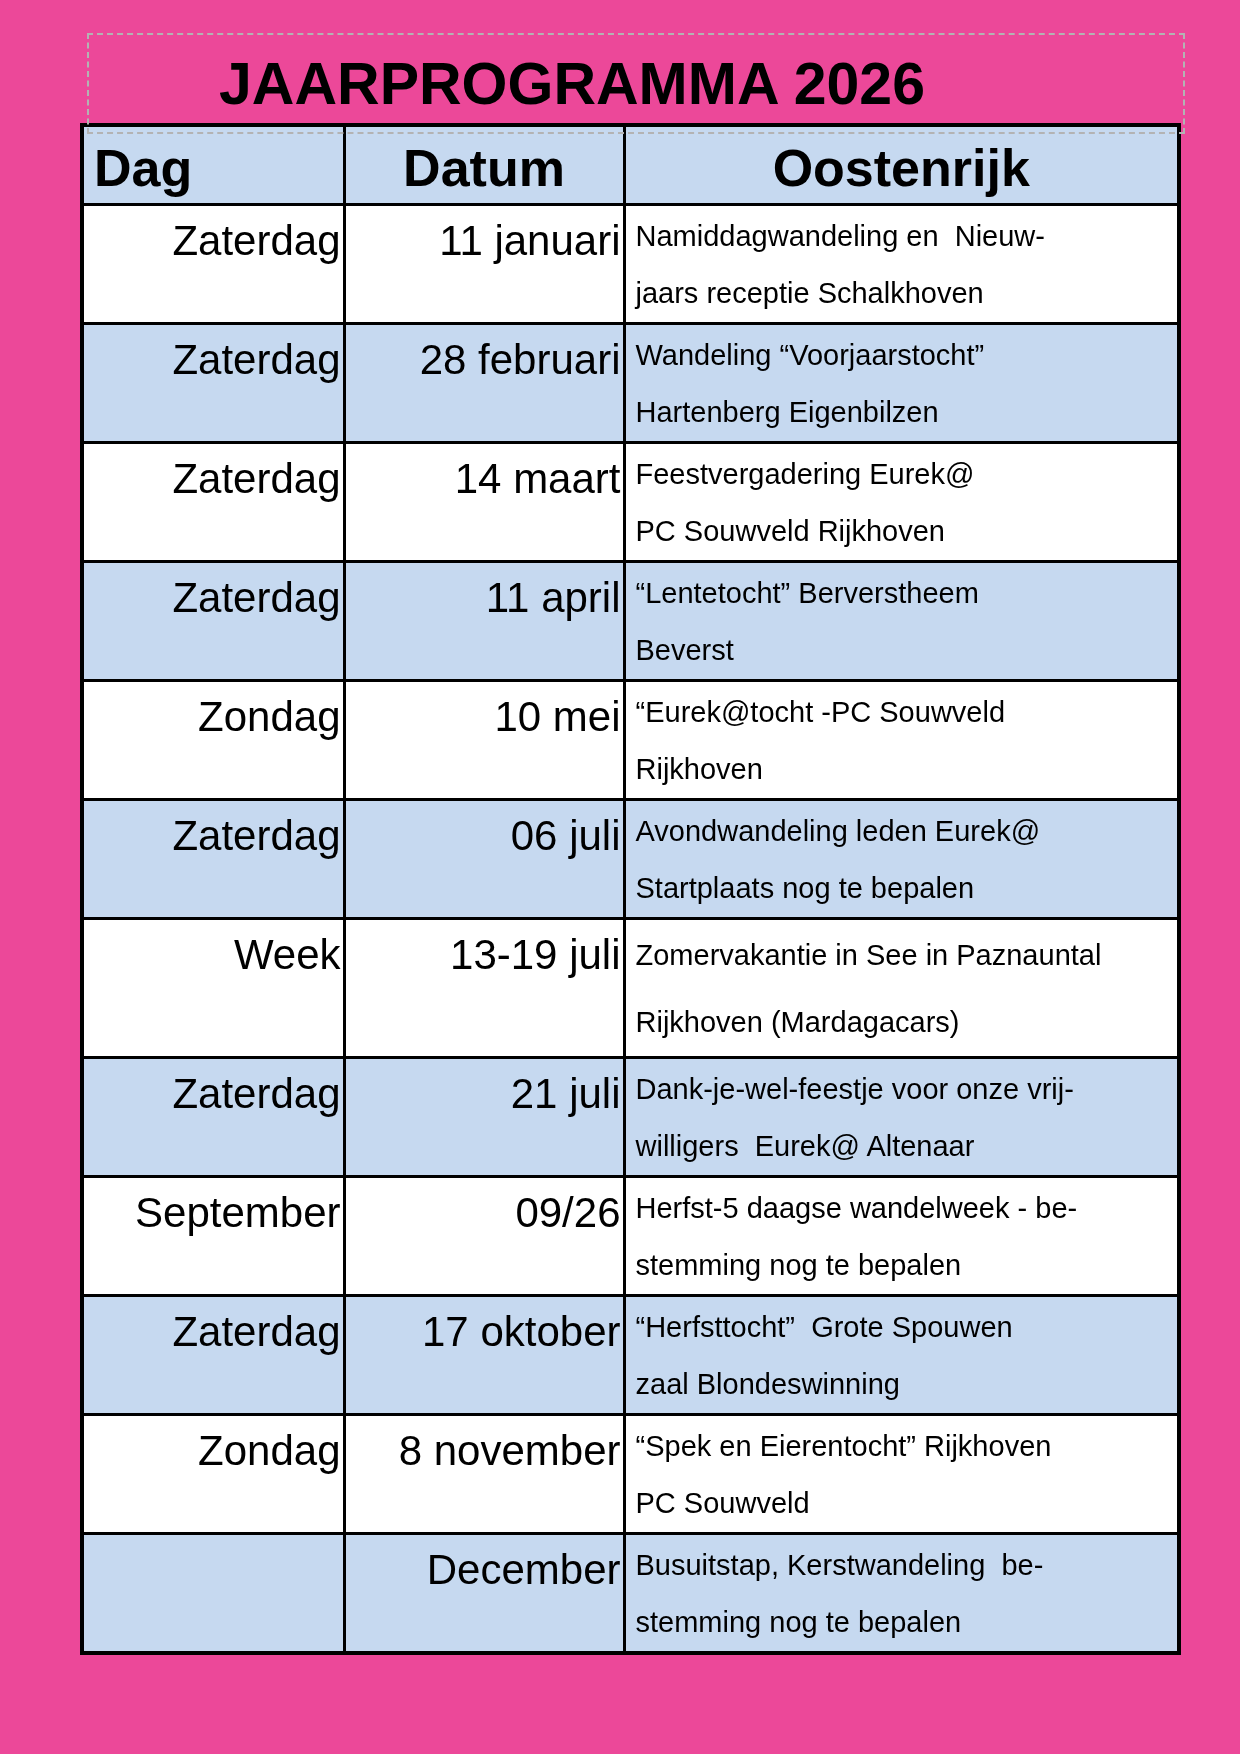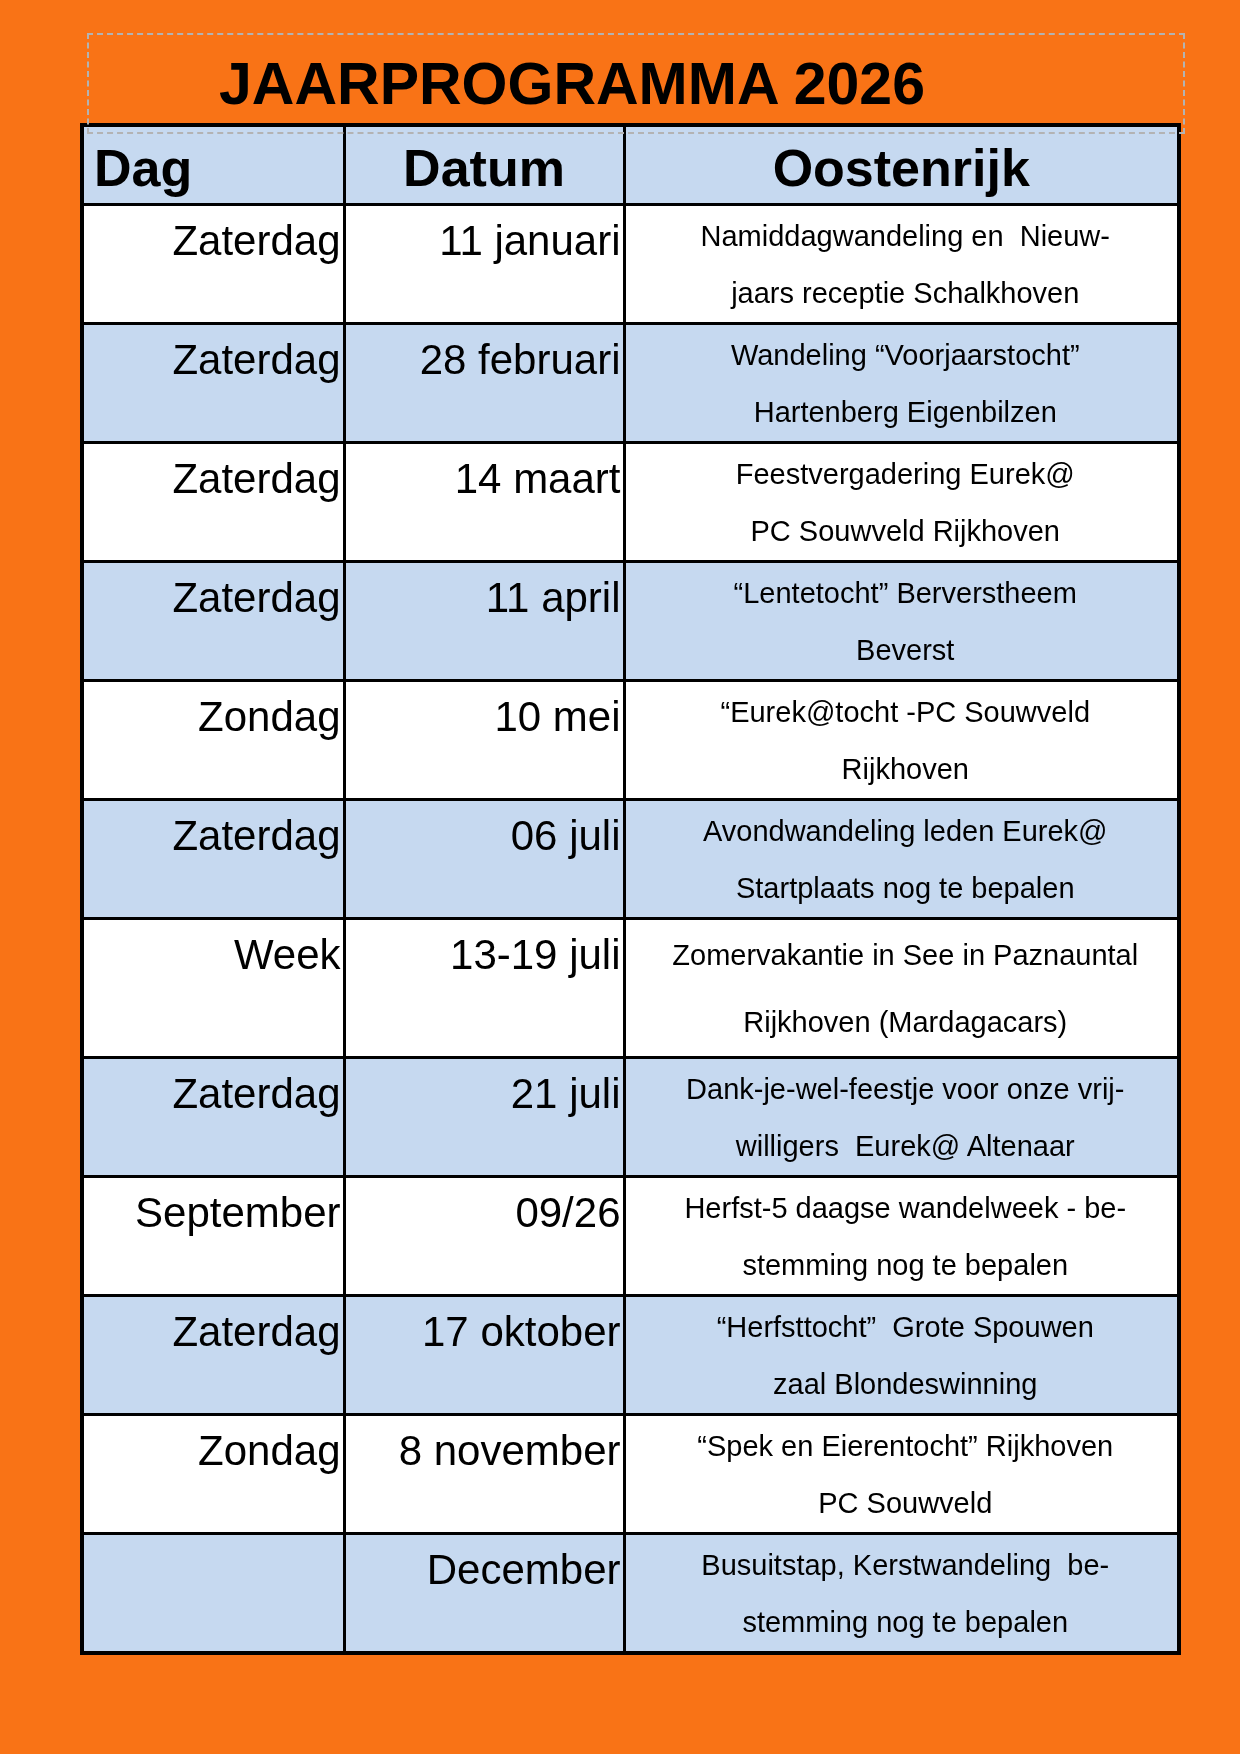--- a/index.html
+++ b/index.html
@@ -4,21 +4,21 @@
 <style>
   html, body {
     margin: 0;
     padding: 0;
     background: #ffffff;
   }
   .page {
     position: relative;
     width: 1240px;
     height: 1754px;
-    background: #f97316;
+    background: #ec4899;
     font-family: "Liberation Sans", sans-serif;
     color: #000000;
     overflow: hidden;
   }
   
   .title-frame {
     position: absolute;
     left: 87px;
     top: 33px;
     width: 1098px;
@@ -76,21 +76,21 @@
     line-height: 1.3;
     vertical-align: top;
     text-align: right;
     padding: 8px 2px 0 10px;
     white-space: nowrap;
   }
   td.org-cell {
     font-size: 29px;
     line-height: 57px;
     vertical-align: top;
-    text-align: center;
+    text-align: left;
     padding: 2px 2px 0 10px;
     white-space: pre-wrap;
   }
   tbody tr:nth-child(7) td.org-cell { line-height: 67px; }
 </style>
 </head>
 <body>
 
 <div class="page">
 

